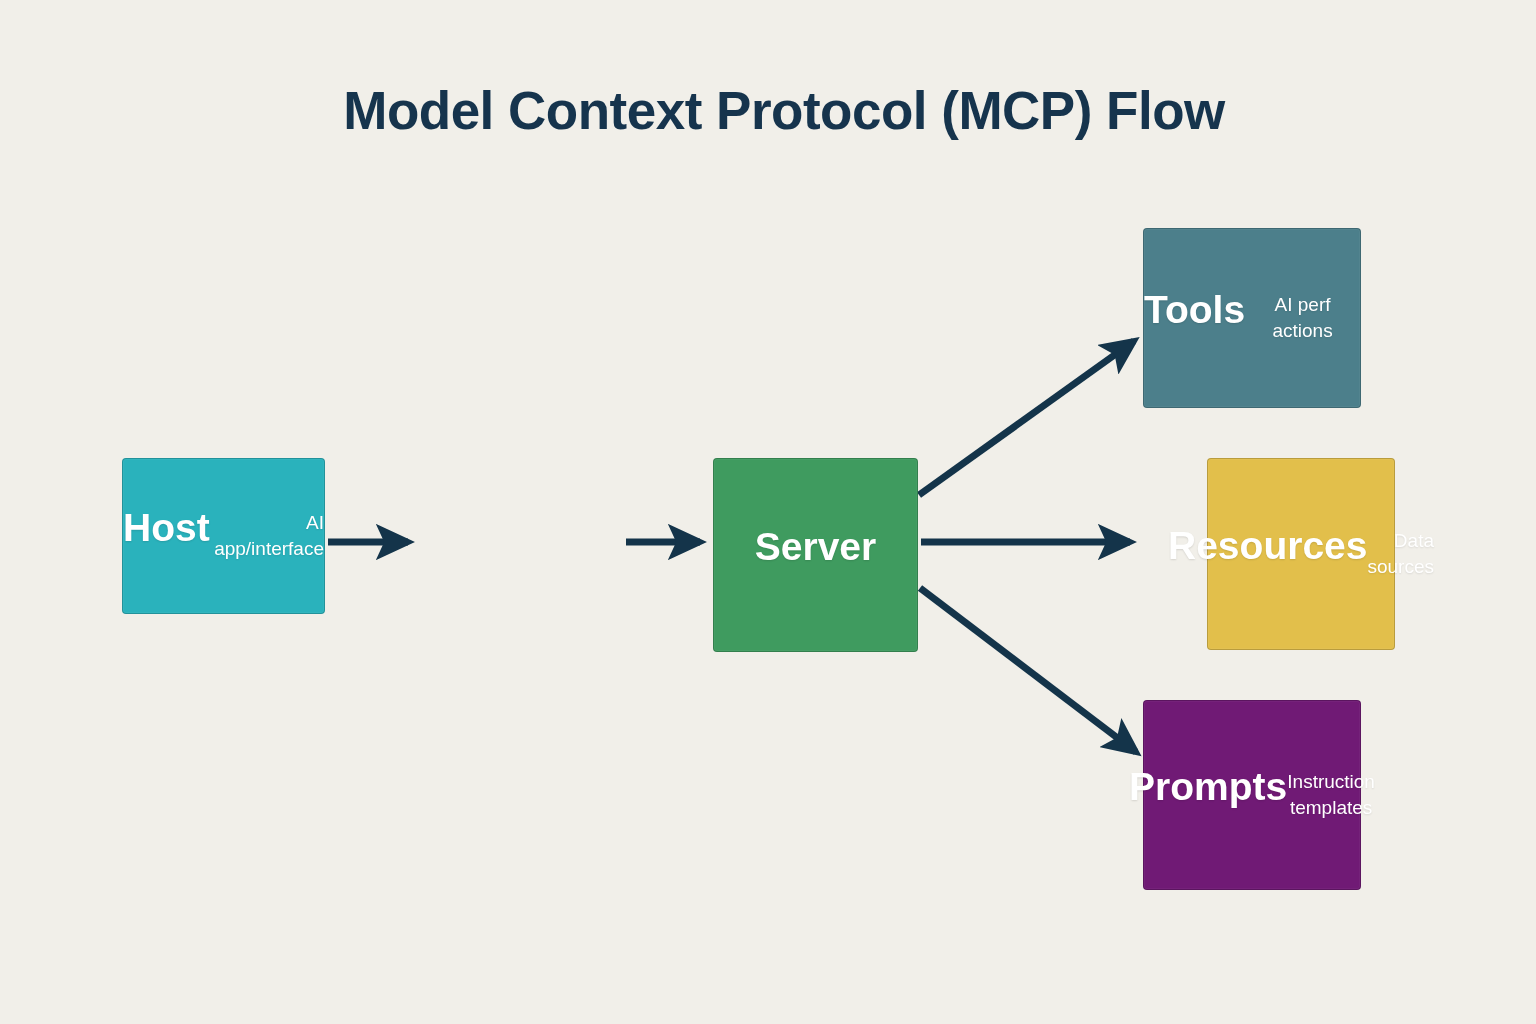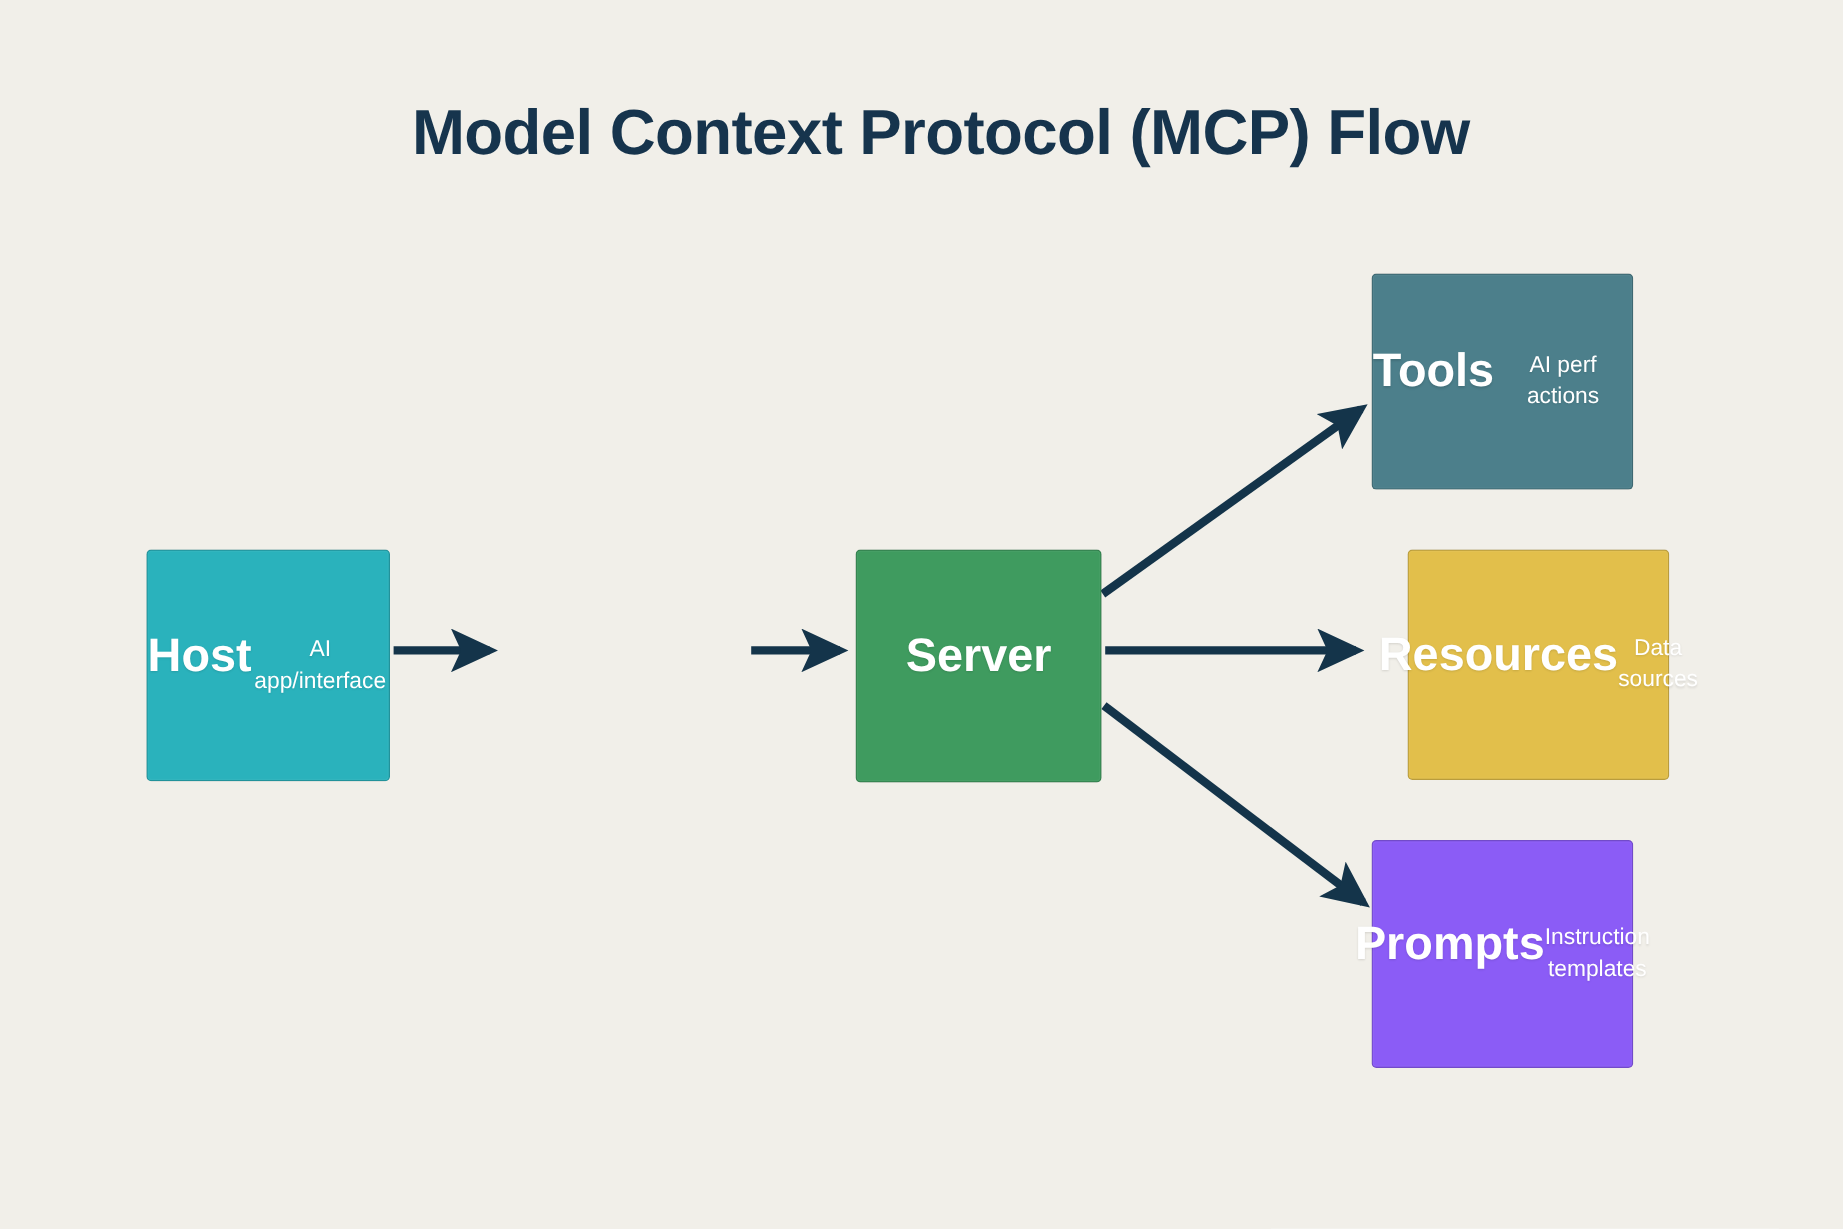--- a/index.html
+++ b/index.html
@@ -56,25 +56,25 @@
     text-shadow: 0 1px 2px rgba(0,0,0,0.12);
   }
   .node-sub {
     font-size: 19px;
     font-weight: 400;
     line-height: 1.35;
     white-space: pre-line;
     text-shadow: 0 1px 2px rgba(0,0,0,0.10);
   }
   
-  .node-host      { left: 122px;  top: 458px; width: 203px; height: 193px; }
+  .node-host      { left: 122px;  top: 458px; width: 203px; height: 156px; text-align: right; }
   .node-client    { left: 420px;  top: 458px; width: 203px; height: 194px; }
   .node-server    { left: 713px;  top: 458px; width: 205px; height: 194px; }
   .node-tools     { left: 1143px; top: 228px; width: 218px; height: 180px; }
-  .node-resources { left: 1173px; top: 458px; width: 218px; height: 192px; }
+  .node-resources { left: 1207px; top: 458px; width: 188px; height: 192px; text-align: right; }
   .node-prompts   { left: 1143px; top: 700px; width: 218px; height: 190px; }
 </style>
 </head>
 <body>
 
 <div class="canvas">
 
   <h1 class="title">Model Context Protocol (MCP) Flow</h1>
 
   <svg class="arrows" width="1536" height="1024" viewBox="0 0 1536 1024">
@@ -103,19 +103,19 @@
   <div class="node node-tools" style="background: rgb(76, 127, 139); color: rgb(255, 255, 255);">
     <div class="node-label">Tools</div>
     <div class="node-sub">AI perf actions</div>
   </div>
 
   <div class="node node-resources" style="background: rgb(226, 191, 75); color: rgb(255, 255, 255);">
     <div class="node-label">Resources</div>
     <div class="node-sub">Data sources</div>
   </div>
 
-  <div class="node node-prompts" style="background: #8b5cf6; color: rgb(255, 255, 255);">
+  <div class="node node-prompts" style="background: #701a75; color: rgb(255, 255, 255);">
     <div class="node-label">Prompts</div>
     <div class="node-sub">Instruction
 templates</div>
   </div>
 
 </div>
 
 </body></html>

